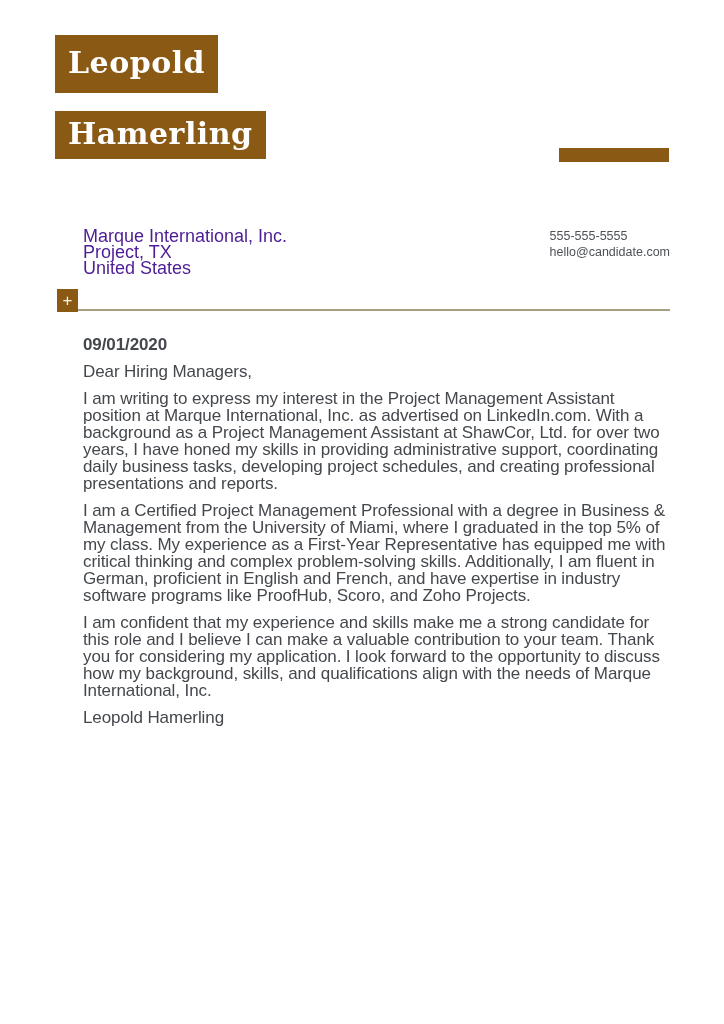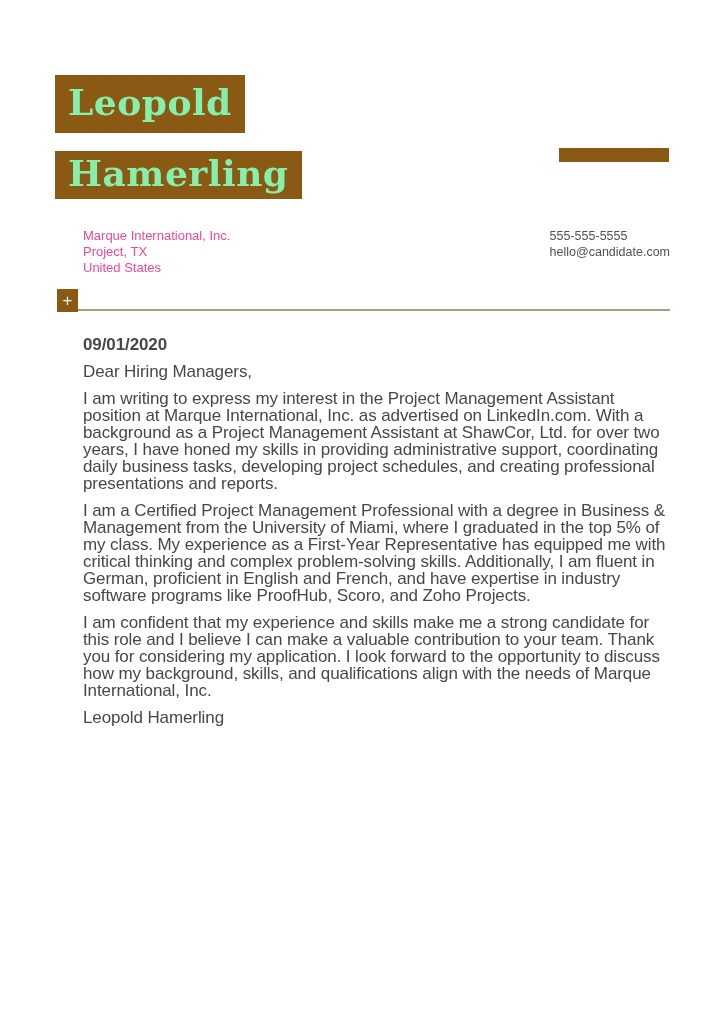--- a/index.html
+++ b/index.html
@@ -16,47 +16,46 @@
   }
 
   
   .name-box {
     position: absolute;
     left: 55px;
     display: flex;
     align-items: center;
     padding: 0 13px 4px 13px;
     background: var(--accent, #8a5a14);
-    color: #86efac;
+    color: #ffffff;
     font-family: "DejaVu Serif", serif;
     font-weight: bold;
-    font-size: 36px;
+    font-size: 30px;
     letter-spacing: 0.5px;
-    margin-top: 40px;
   }
   .name-box.first { top: 35px; height: 58px; }
   .name-box.last  { top: 111px; height: 48px; }
 
   .accent-bar {
     position: absolute;
     left: 559px;
     top: 148px;
     width: 110px;
     height: 14px;
     background: var(--accent, #8a5a14);
   }
 
   
   .recipient {
     position: absolute;
     left: 83px;
     top: 228px;
-    font-size: 13px;
+    font-size: 18px;
     line-height: 16px;
-    color: #ec4899;
+    color: #4c1d95;
   }
   .contact {
     position: absolute;
     right: 54px;
     top: 228px;
     text-align: left;
     font-size: 12.5px;
     line-height: 16px;
     color: #4e5257;
   }

